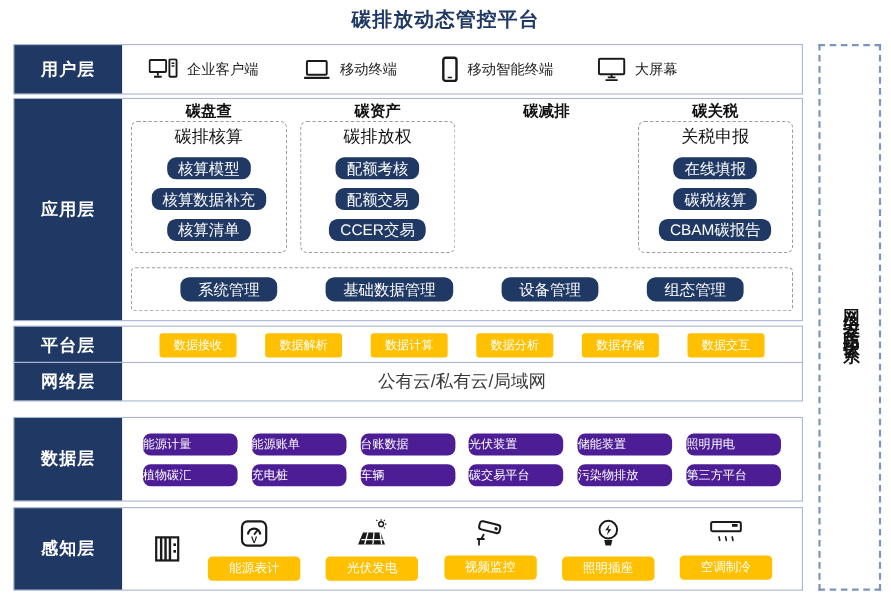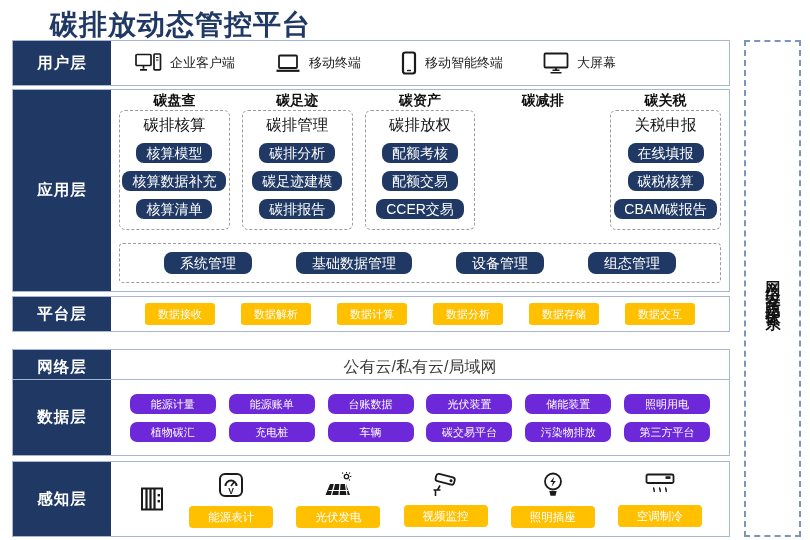--- a/index.html
+++ b/index.html
@@ -2,22 +2,22 @@
 <html><head>
 <meta charset="utf-8">
 <style>
   html,body{margin:0;padding:0;}
   body{
     width:810px;height:540px;position:relative;background:#fff;
     font-family:"Liberation Sans","DejaVu Sans",sans-serif;
     color:#1a1a1a;overflow:hidden;
   }
   .title{
-    position:absolute;top:6px;left:50px;width:710px;
-    font-size:28px;font-weight:bold;color:#1F3864;letter-spacing:1px;
+    position:absolute;top:6px;left:50px;width:710px;text-align:center;
+    font-size:18px;font-weight:bold;color:#1F3864;letter-spacing:1px;
   }
   .layer-row{
     position:absolute;left:12px;width:718px;box-sizing:border-box;
     border:1px solid #A7B6D3;background:#fff;display:flex;
   }
   .layer-label{
     width:98px;flex:0 0 98px;background:#1F3864;color:#fff;font-weight:bold;
     font-size:15.5px;display:flex;align-items:center;justify-content:center;
     letter-spacing:1px;
   }
@@ -53,30 +53,30 @@
 
   
   #row-platform{top:296px;height:36px;}
   .chip-row{justify-content:space-evenly;padding:0 8px;}
   .chip{
     background:#FFC000;color:#fff;font-size:11px;line-height:12px;
     padding:5px 0;width:70px;text-align:center;border-radius:3px;white-space:nowrap;
   }
 
   
-  #row-network{top:349px;height:36px;}
+  #row-network{top:329px;height:36px;}
   .network-text{width:100%;text-align:center;font-size:16px;color:#3a3a3a;}
 
   
   #row-data{top:379px;height:77px;}
   .data-content{flex-direction:column;justify-content:center;gap:8px;padding:0 6px;}
   .data-row{display:flex;width:100%;justify-content:space-evenly;}
   .data-pill{
-    background:#6d28d9;color:#fff;font-size:11px;line-height:12px;
-    padding:4px 0;width:86px;text-align:center;border-radius:7px;white-space:nowrap;
+    background:#4c1d95;color:#fff;font-size:11px;line-height:12px;
+    padding:4px 0;width:86px;border-radius:7px;white-space:nowrap;
   }
 
   
   #row-perception{top:461px;height:76px;}
   .sense-row{justify-content:space-evenly;padding:0 4px;}
   .sense-item{display:flex;flex-direction:column;align-items:center;gap:7px;}
   .sense-chip{
     background:#FFC000;color:#fff;font-size:11.5px;line-height:12px;
     padding:5px 0;width:84px;text-align:center;border-radius:4px;white-space:nowrap;
   }
@@ -150,29 +150,20 @@
       <div class="app-col">
         <div class="app-col-header">碳盘查</div>
         <div class="app-col-box">
           <div class="app-col-title">碳排核算</div>
           <div class="pill">核算模型</div>
           <div class="pill">核算数据补充</div>
           <div class="pill">核算清单</div>
         </div>
       </div>
 
-      <div class="app-col">
-        <div class="app-col-header">碳足迹</div>
-        <div class="app-col-box">
-          <div class="app-col-title">碳排管理</div>
-          <div class="pill">碳排分析</div>
-          <div class="pill">碳足迹建模</div>
-          <div class="pill">碳排报告</div>
-        </div>
-      </div>
 
       <div class="app-col">
         <div class="app-col-header">碳资产</div>
         <div class="app-col-box">
           <div class="app-col-title">碳排放权</div>
           <div class="pill">配额考核</div>
           <div class="pill">配额交易</div>
           <div class="pill">CCER交易</div>
         </div>
       </div>

